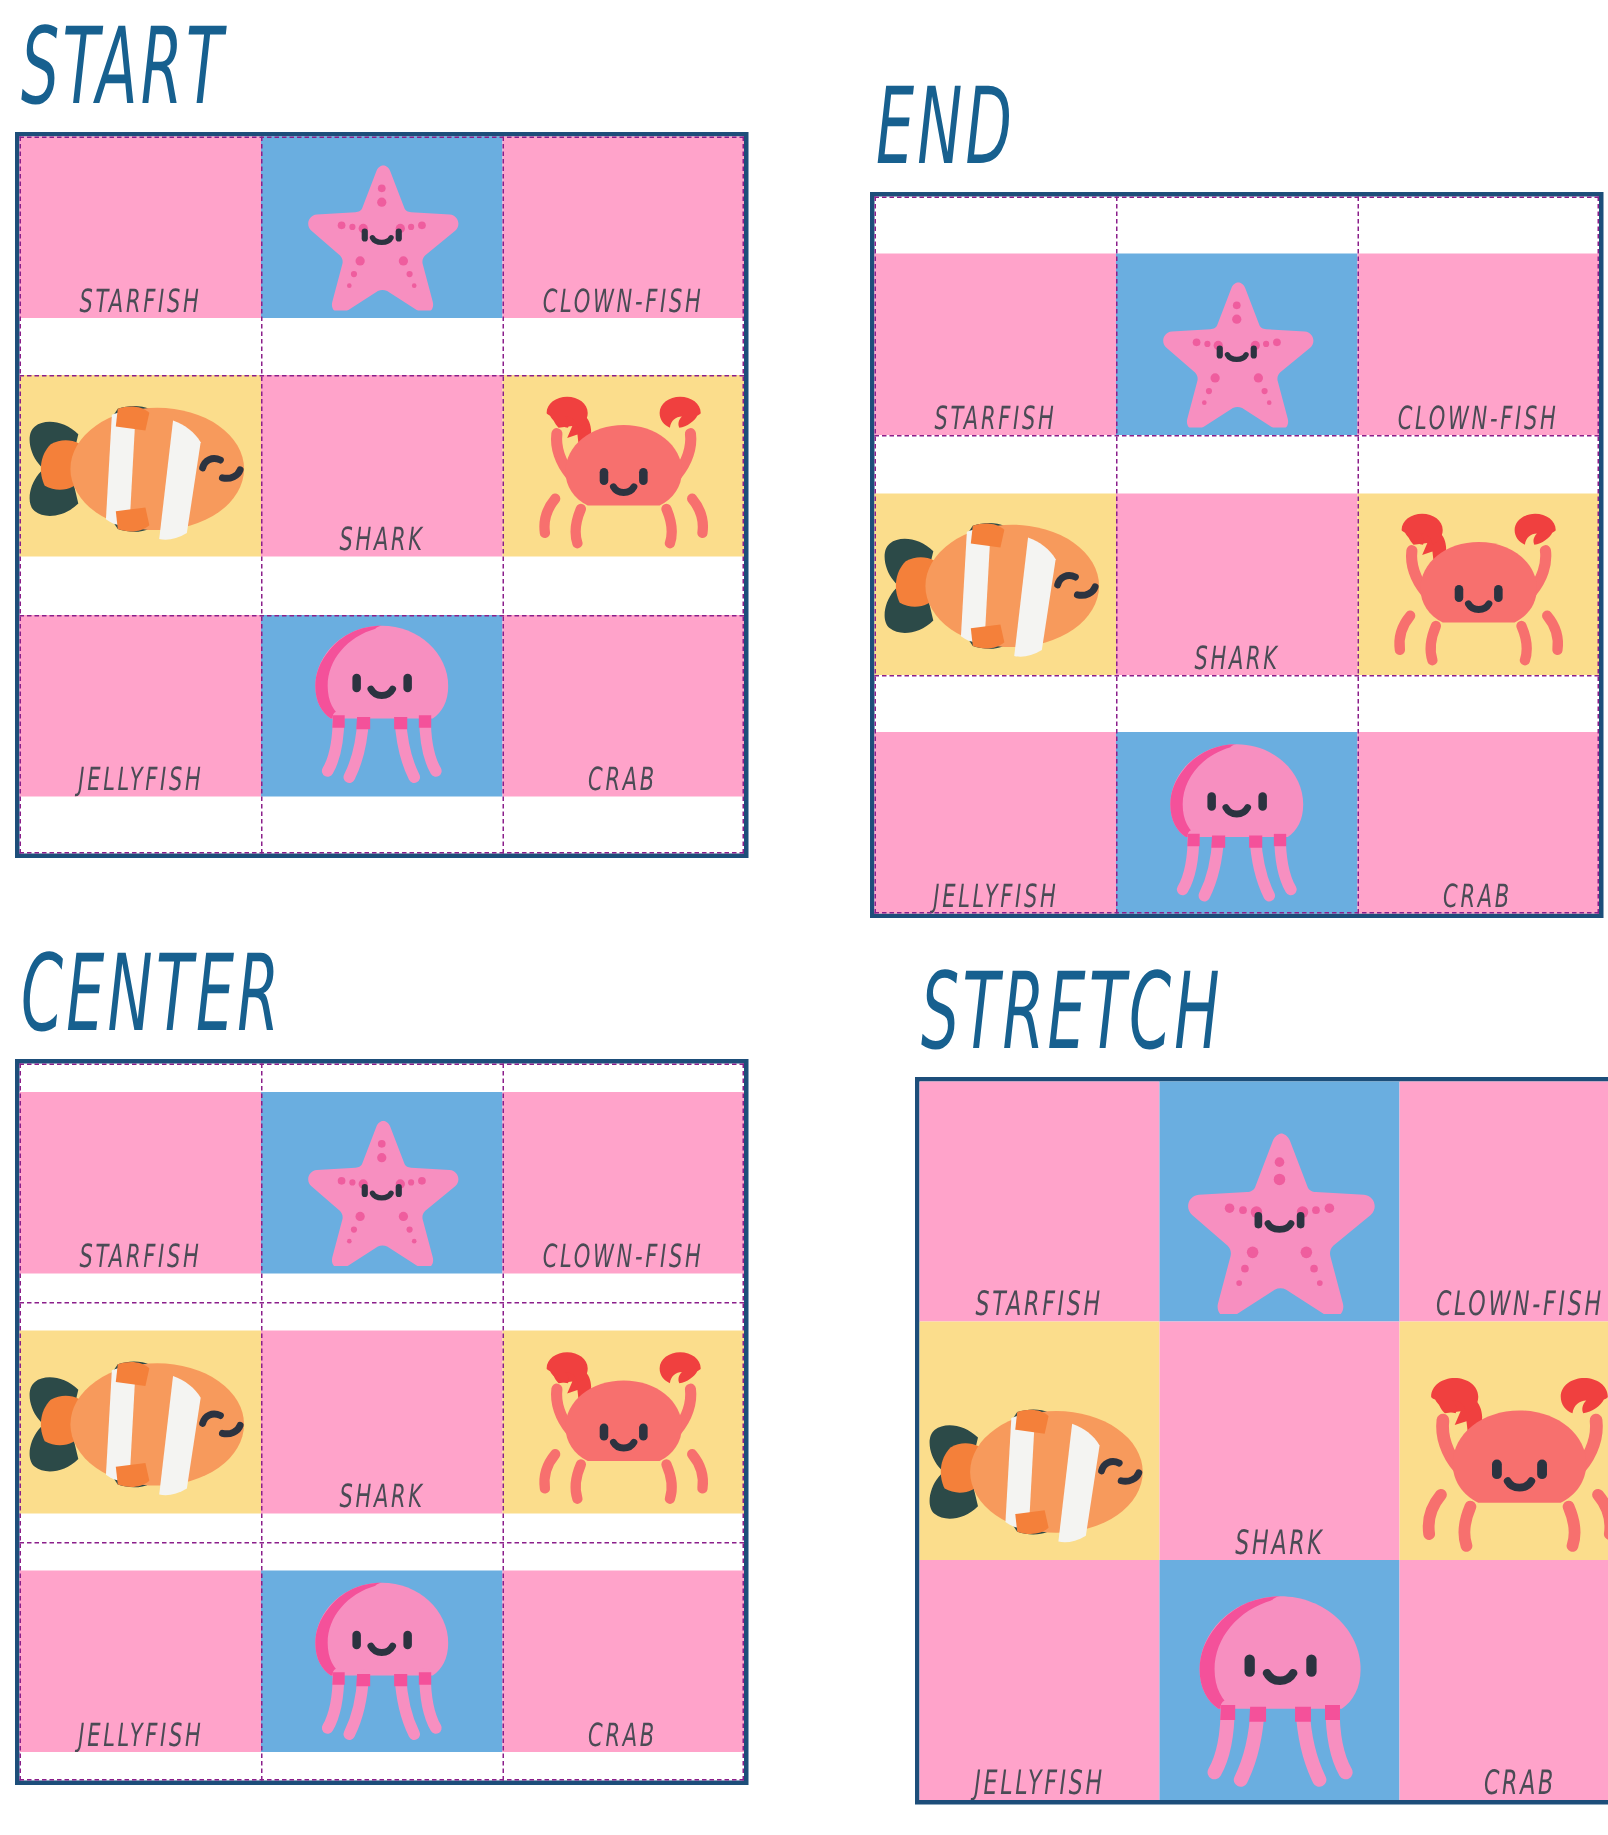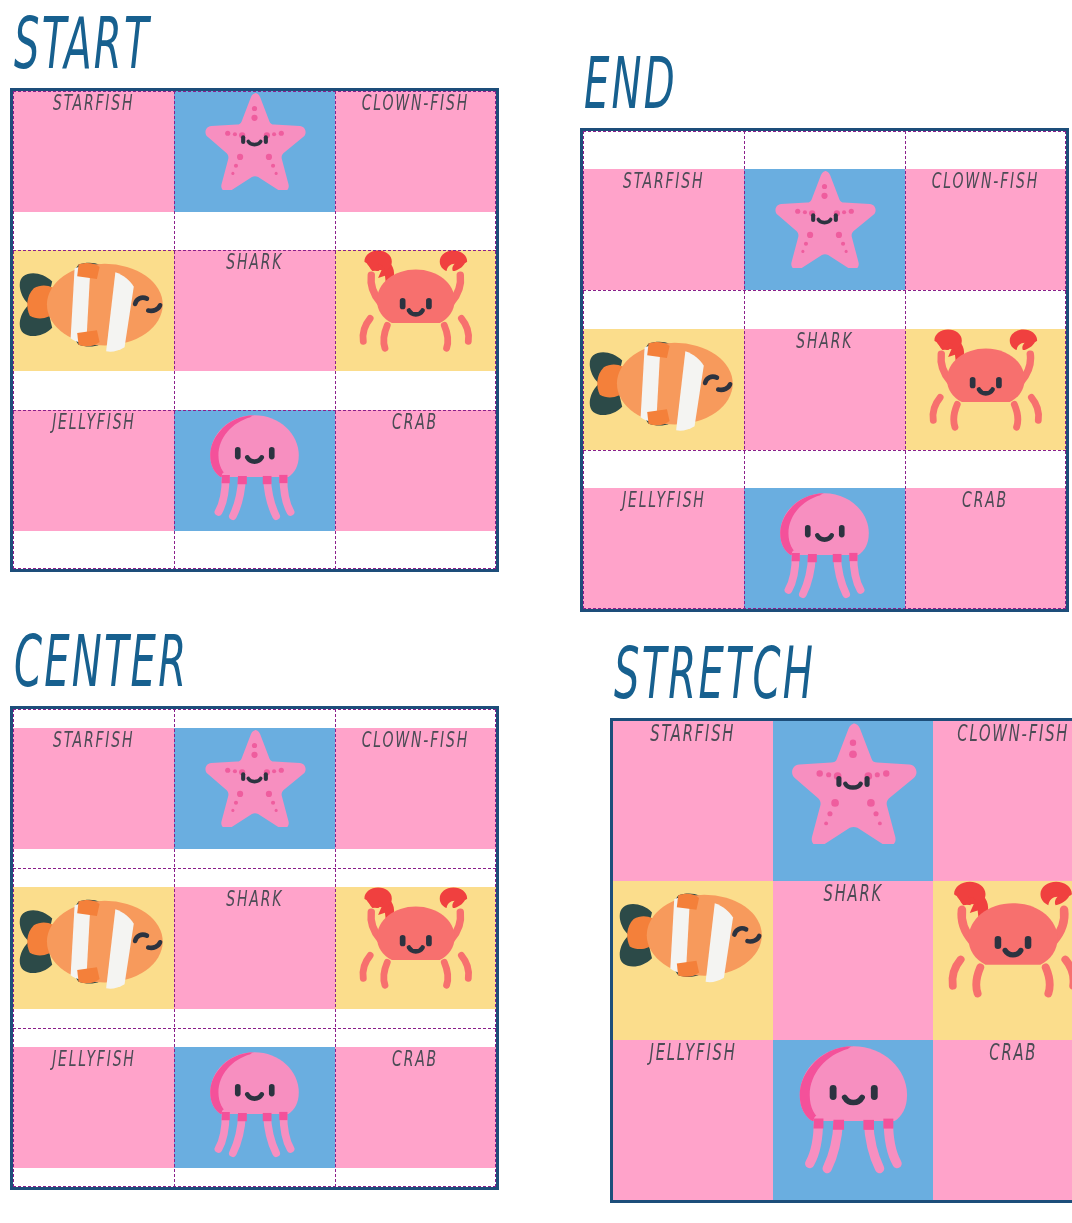--- a/index.html
+++ b/index.html
@@ -52,21 +52,21 @@
   }
   .grid.a-start  {align-items:start;}
   .grid.a-end    {align-items:end;}
   .grid.a-center {align-items:center;}
   .grid.a-stretch{align-items:stretch;}
 
   .cell{
     position:relative;
     box-sizing:border-box;
     display:flex;
-    align-items:flex-start;
+    align-items:flex-end;
     justify-content:center;
     overflow:hidden;
   }
   .grid.a-start  .cell,
   .grid.a-end    .cell,
   .grid.a-center .cell{height:76%;}
   .grid.a-stretch .cell{height:100%;}
 
   .bg-pink  {background:#ffa3ca;}
   .bg-blue  {background:#6aaee0;}

